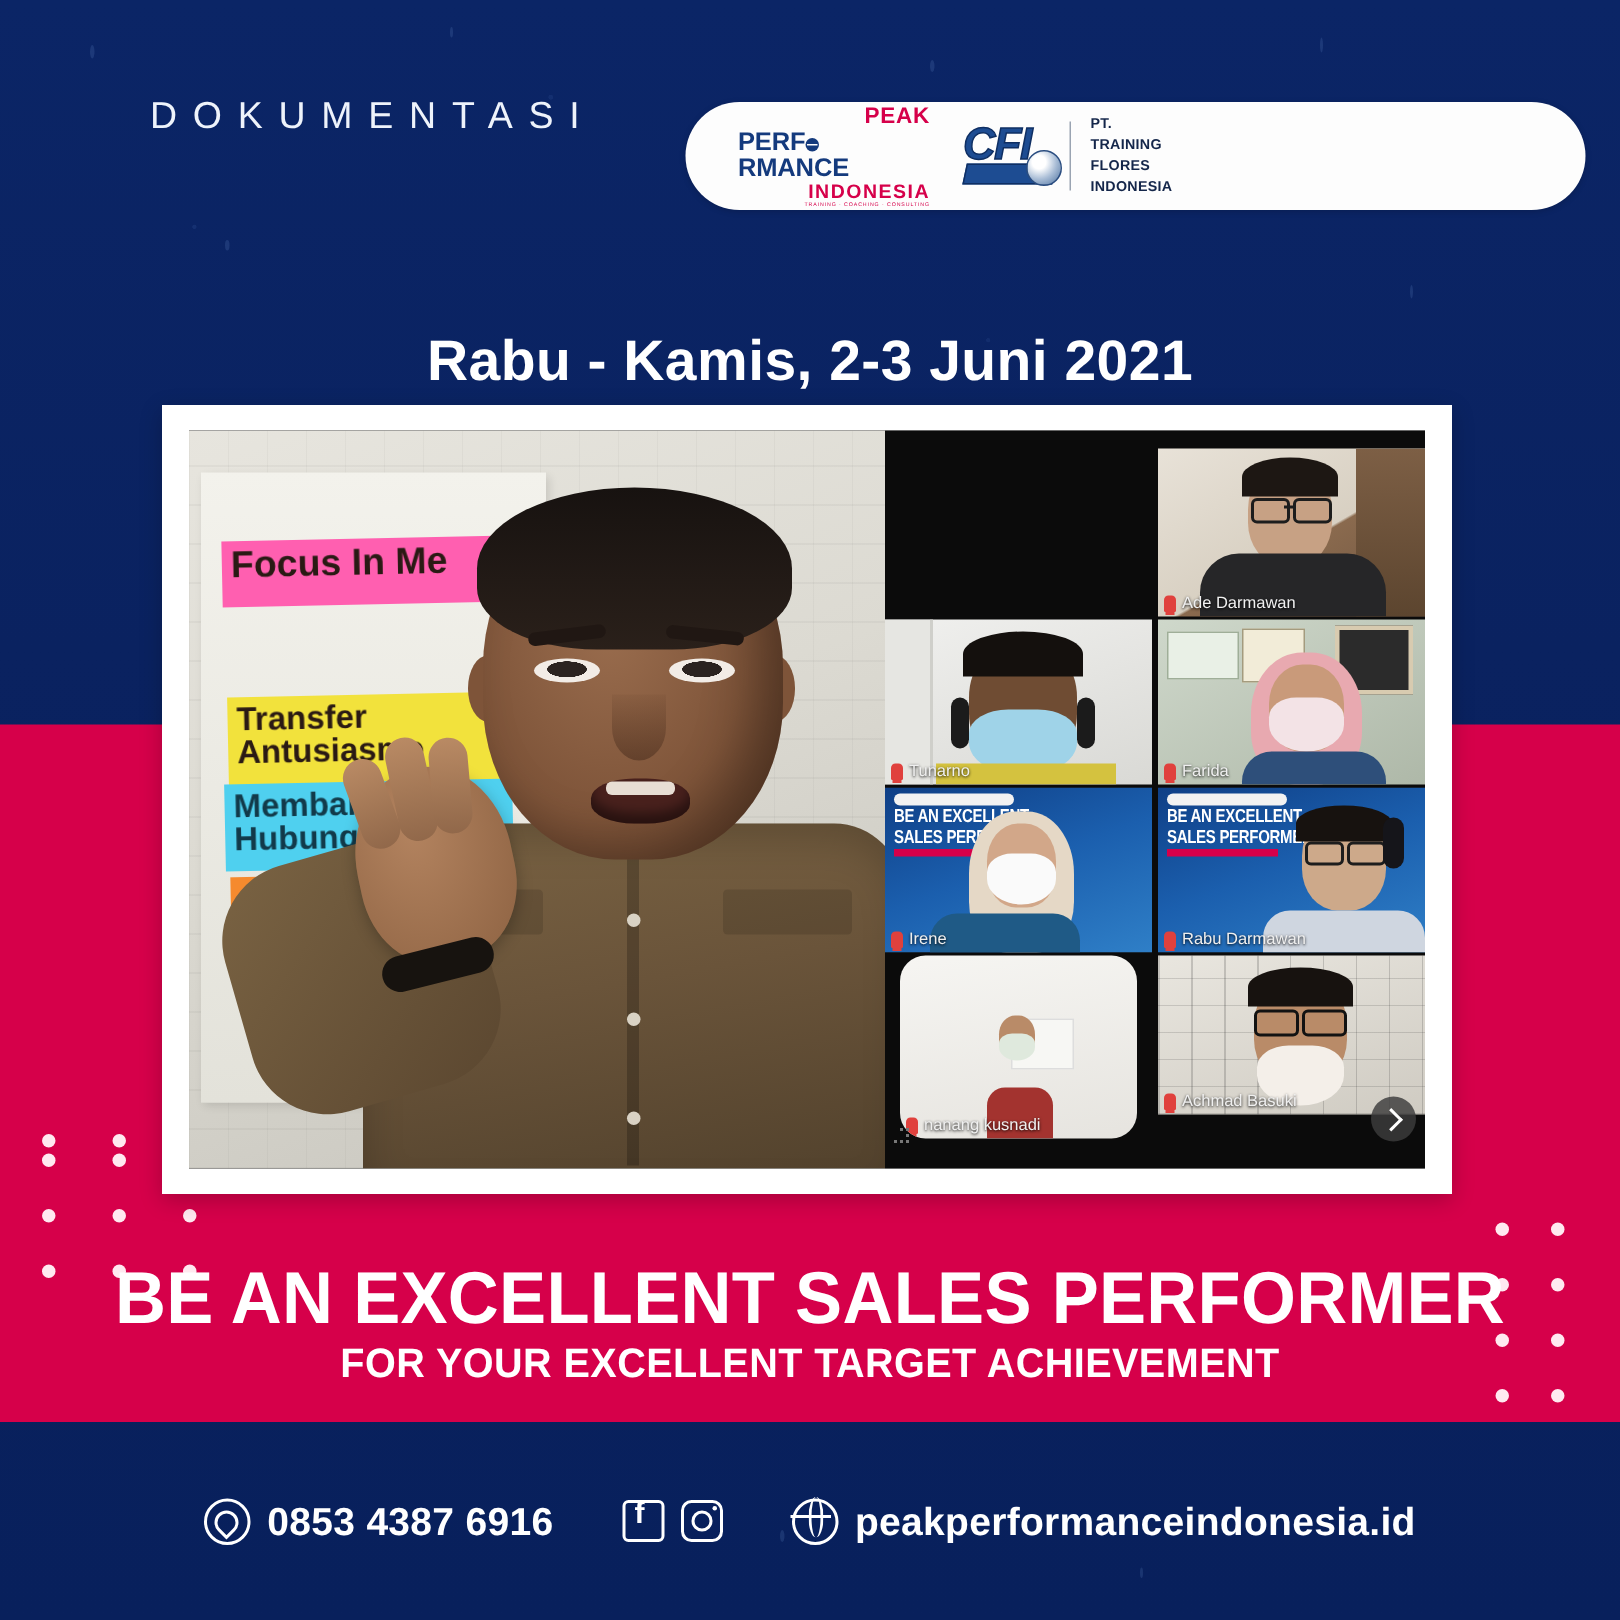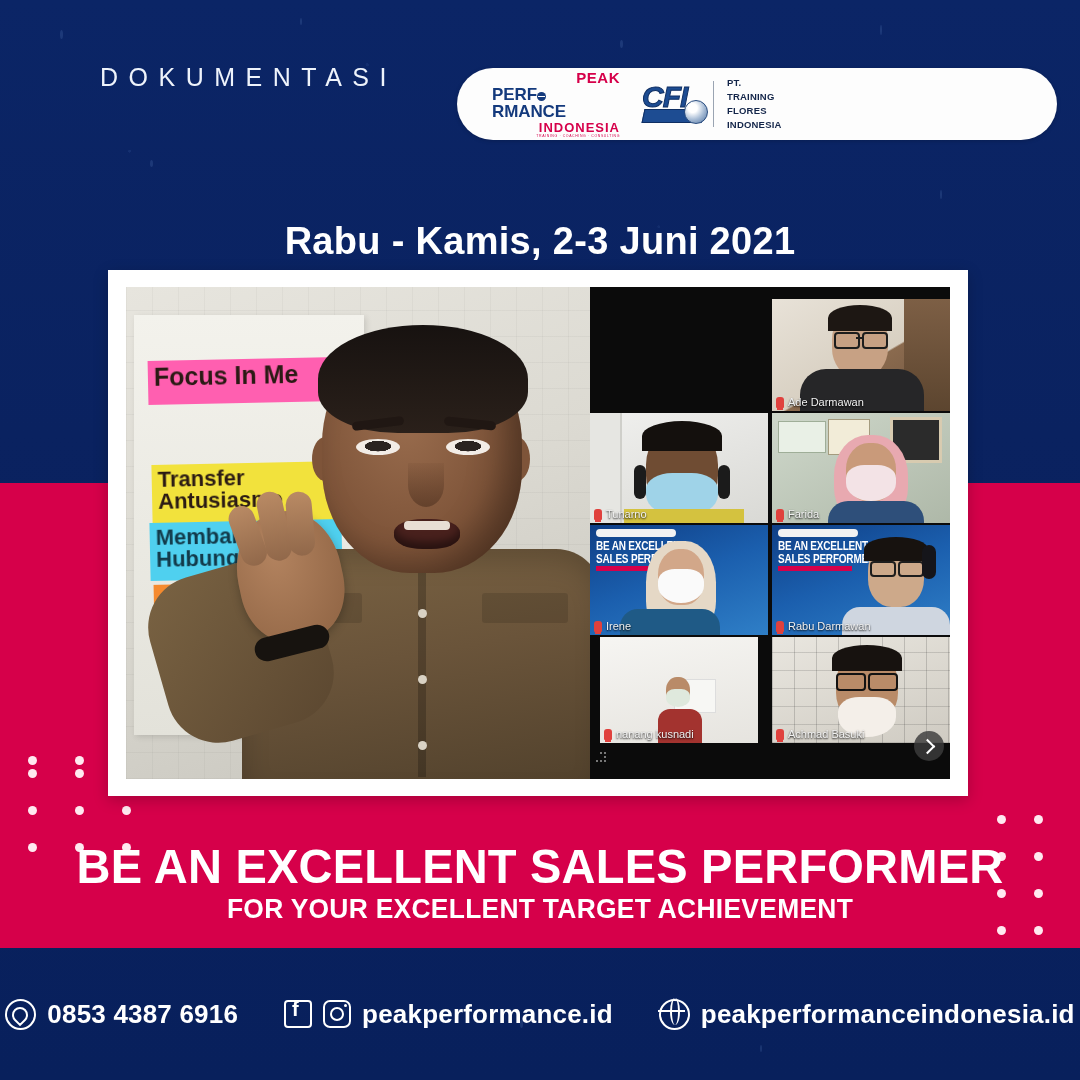--- a/index.html
+++ b/index.html
@@ -371,21 +371,21 @@
           <div class="glass" style="left:98px;top:36px;width:22px;height:12px;"></div>
           <div class="glass" style="left:126px;top:36px;width:22px;height:12px;"></div>
           <div style="position:absolute;left:150px;top:20px;width:14px;height:34px;border-radius:8px;background:#15151a;"></div>
           <div style="position:absolute;left:70px;bottom:0;width:108px;height:28px;background:#cfd6e0;border-radius:18px 18px 0 0;"></div>
           <div class="nm">
               <span class="mic"></span>
               <span>Rabu Darmawan</span>
             </div>
         </div>
 
-        <div class="cell" style="left:10px;top:350px;width:158px;height:106px;background:linear-gradient(170deg,#f6f5f2,#e6e4df);">
+        <div class="cell" style="left:10px;top:350px;width:158px;height:122px;background:linear-gradient(170deg,#f6f5f2,#e6e4df);border-radius:17px;">
           <div style="position:absolute;left:74px;top:42px;width:40px;height:32px;background:#f7f7f4;border:1px solid #ddd;"></div>
           <div class="face" style="left:66px;top:40px;width:24px;height:28px;background:#b98b68;"></div>
           <div class="mask" style="left:66px;top:52px;width:24px;height:18px;background:#dfe9dd;"></div>
           <div style="position:absolute;left:58px;bottom:0;width:44px;height:34px;background:#a3332f;border-radius:12px 12px 0 0;"></div>
           <div class="nm">
               <span class="mic"></span>
               <span>nanang kusnadi</span>
             </div>
         </div>
 
@@ -424,21 +424,20 @@
   <div class="h2">FOR YOUR EXCELLENT TARGET ACHIEVEMENT</div>
 
   <div class="footer">
     <div class="fitem">
       <span class="ic ic-wa"></span>
       <span>0853 4387 6916</span>
     </div>
     <div class="fitem">
       <span class="ic ic-fb"></span>
       <span class="ic ic-ig"></span>
-      <span>peakperformance.id</span>
     </div>
     <div class="fitem">
       <span class="ic ic-web"></span>
       <span>peakperformanceindonesia.id</span>
     </div>
   </div>
 
 </div>
 
 </body></html>

